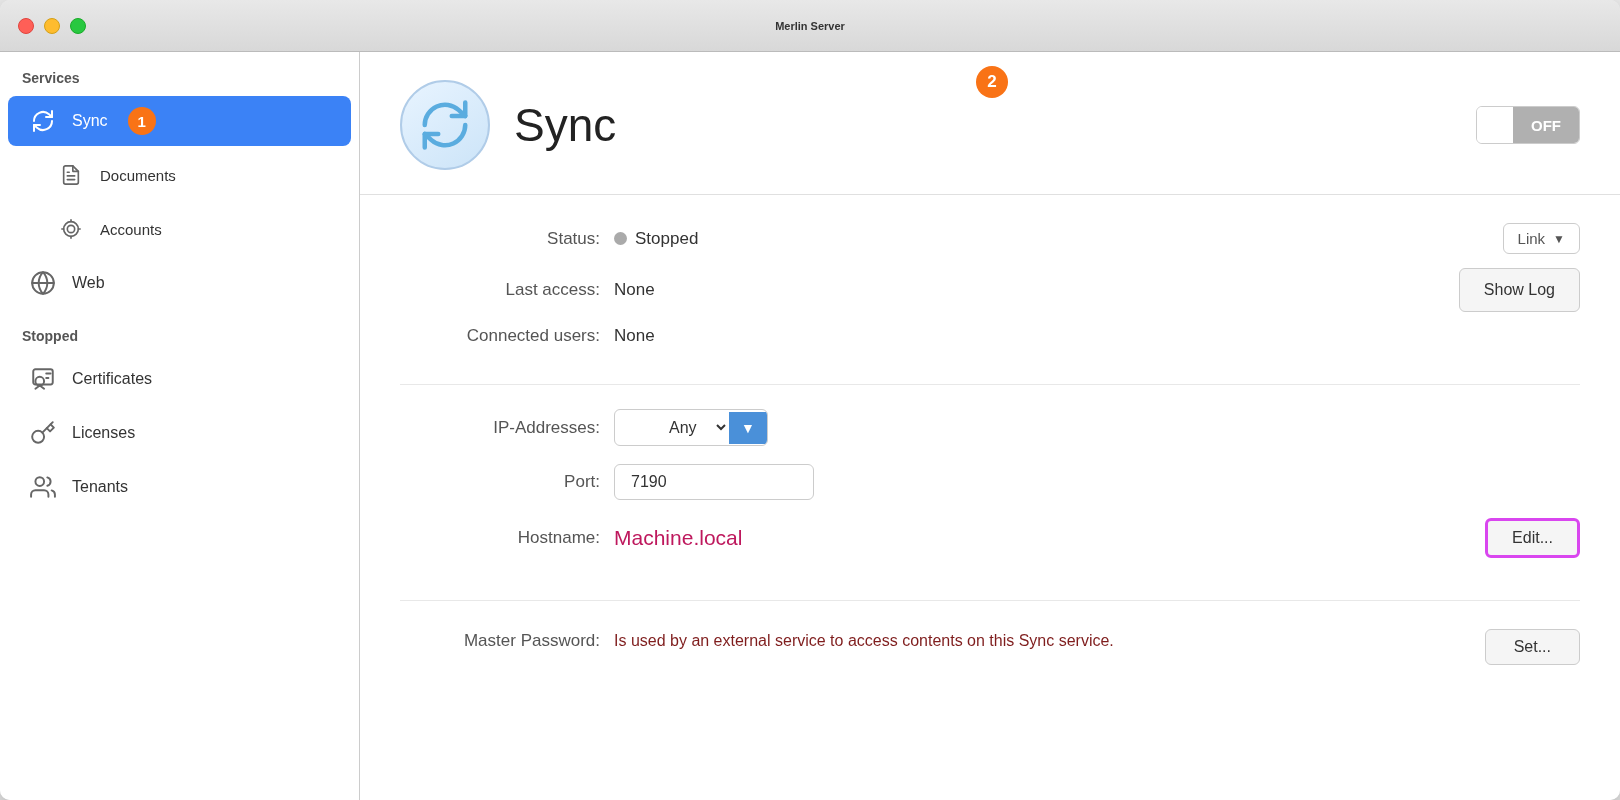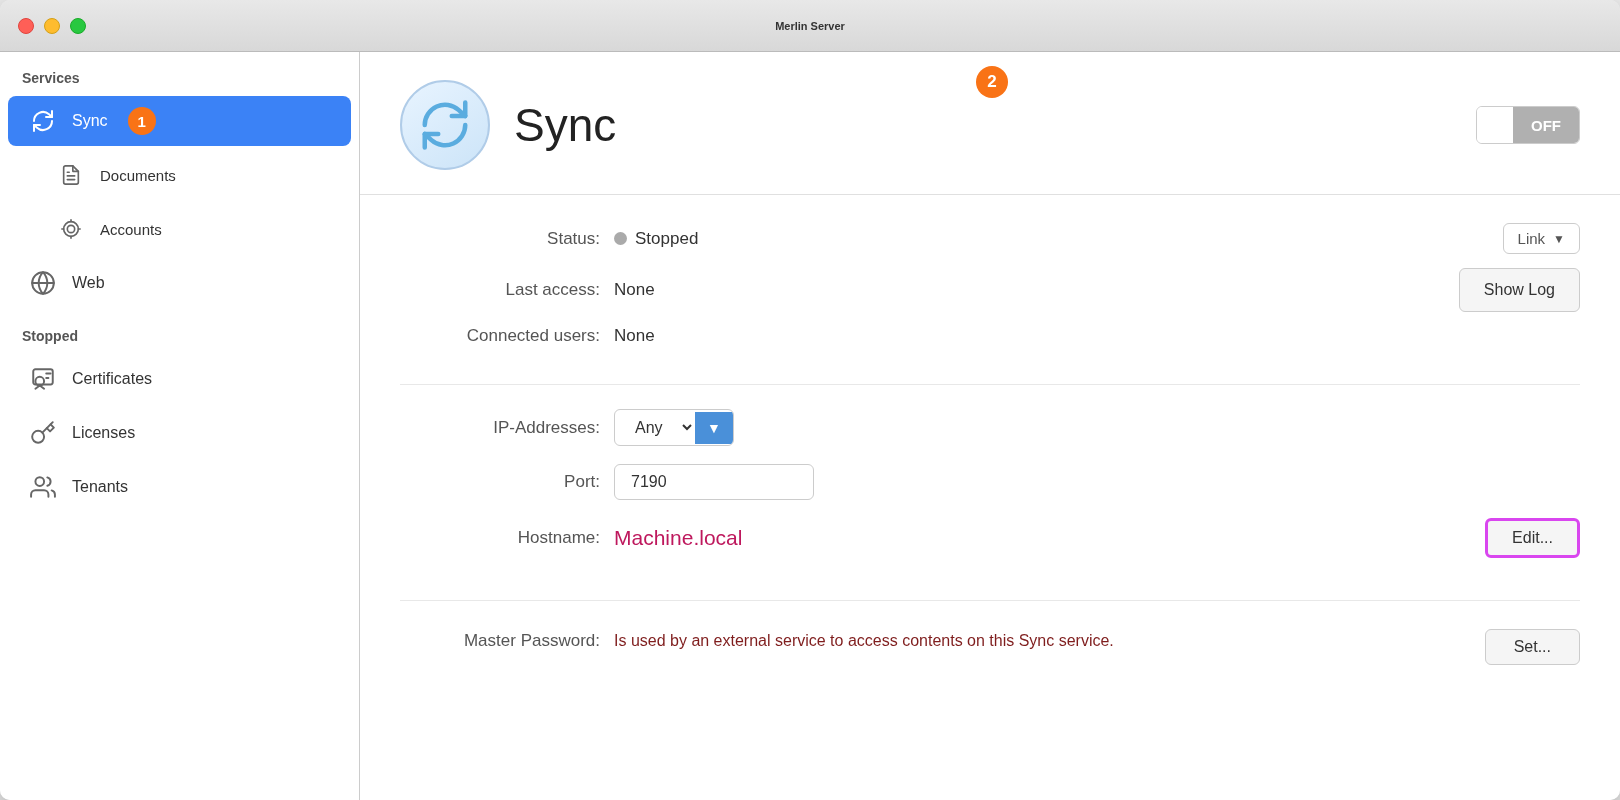--- a/index.html
+++ b/index.html
@@ -308,20 +308,21 @@
       flex-shrink: 0;
     }
 
     .ip-select-wrapper {
       display: flex;
       align-items: center;
       border: 1px solid #ccc;
       border-radius: 6px;
       overflow: hidden;
       background: #fff;
+      padding-left: 34px;
     }
 
     .ip-select {
       padding: 8px 16px;
       font-size: 16px;
       background: transparent;
       border: none;
       outline: none;
       color: #333;
     }

